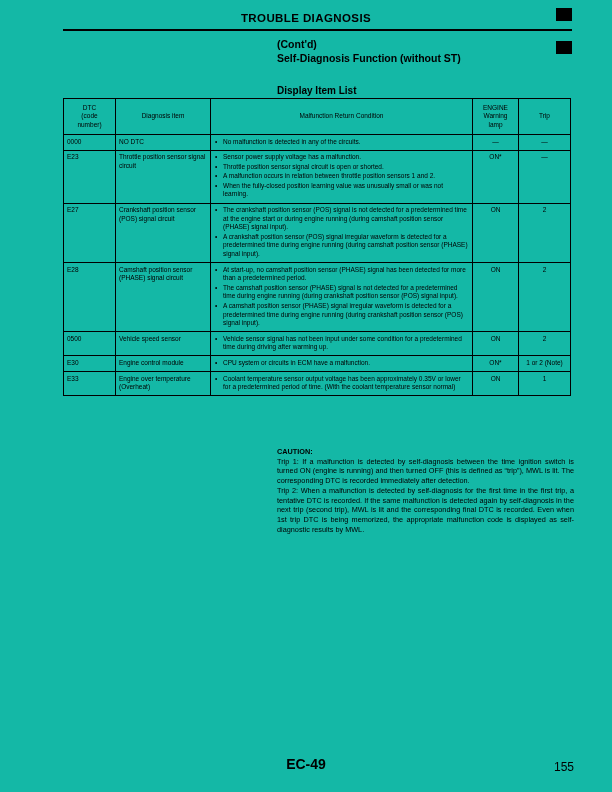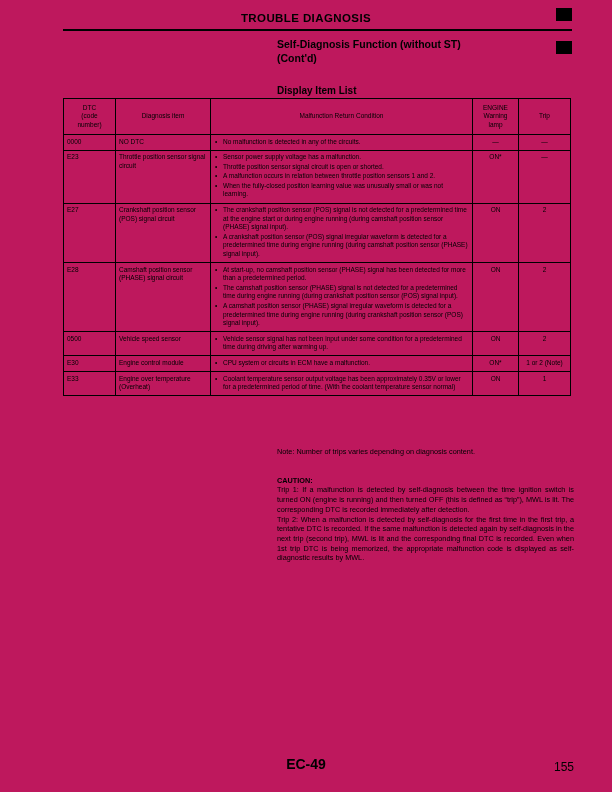--- a/index.html
+++ b/index.html
@@ -1,20 +1,20 @@
 <!DOCTYPE html>
 <html><head>
 <meta charset="utf-8">
 <style>
   * { margin:0; padding:0; box-sizing:border-box; }
   html,body { background:#ffffff; }
   .page {
     position:relative;
     width:612px; height:792px;
-    background:#be185d;
+    background:#14b8a6;
     color:#000;
     font-family:"Liberation Sans", sans-serif;
     overflow:hidden;
   }
   .header-title {
     position:absolute; top:12px; left:0; width:100%;
     text-align:center; font-size:11.5px; font-weight:bold; letter-spacing:0.4px;
   }
   .header-rule {
     position:absolute; top:29px; left:63px; width:509px; height:2px; background:#000;
@@ -69,22 +69,22 @@
 <body>
 
 <div class="page">
 
   <div class="header-title">TROUBLE DIAGNOSIS</div>
   <div class="header-rule"></div>
   <div class="marker-box marker-1"></div>
   <div class="marker-box marker-2"></div>
 
   <div class="title-block">
+    <div>(Cont'd)</div>
     <div>Self-Diagnosis Function (without ST)</div>
-    <div>(Cont'd)</div>
   </div>
 
   <div class="list-title">Display Item List</div>
 
   <table class="dtc-table">
     <colgroup>
       <col style="width:52px">
       <col style="width:95px">
       <col style="width:262px">
       <col style="width:46px">
@@ -170,21 +170,20 @@
           <td class="col-cond">
             <div class="bullet"><span class="bullet-marker">•</span><span>Coolant temperature sensor output voltage has been approximately 0.35V or lower for a predetermined period of time. (With the coolant temperature sensor normal)</span></div>
           </td>
           <td class="col-lamp">ON</td>
           <td class="col-trip">1</td>
         </tr>
       </tbody>
   </table>
 
   <div class="right-col">
-    <div class="note-line">Note: Number of trips varies depending on diagnosis content.</div>
     <div class="caution-label">CAUTION:</div>
     <div class="trip-para">Trip 1: If a malfunction is detected by self-diagnosis between the time ignition switch is turned ON (engine is running) and then turned OFF (this is defined as “trip”), MWL is lit. The corresponding DTC is recorded immediately after detection.</div>
     <div class="trip-para">Trip 2: When a malfunction is detected by self-diagnosis for the first time in the first trip, a tentative DTC is recorded. If the same malfunction is detected again by self-diagnosis in the next trip (second trip), MWL is lit and the corresponding final DTC is recorded. Even when 1st trip DTC is being memorized, the appropriate malfunction code is displayed as self-diagnostic results by MWL.</div>
   </div>
 
   <div class="footer-code">EC-49</div>
   <div class="page-num">155</div>
 
 </div>
 

